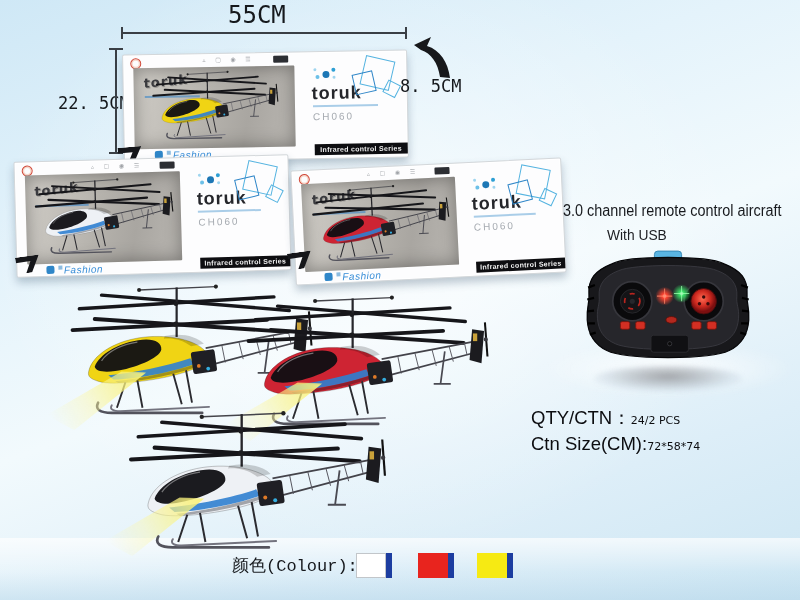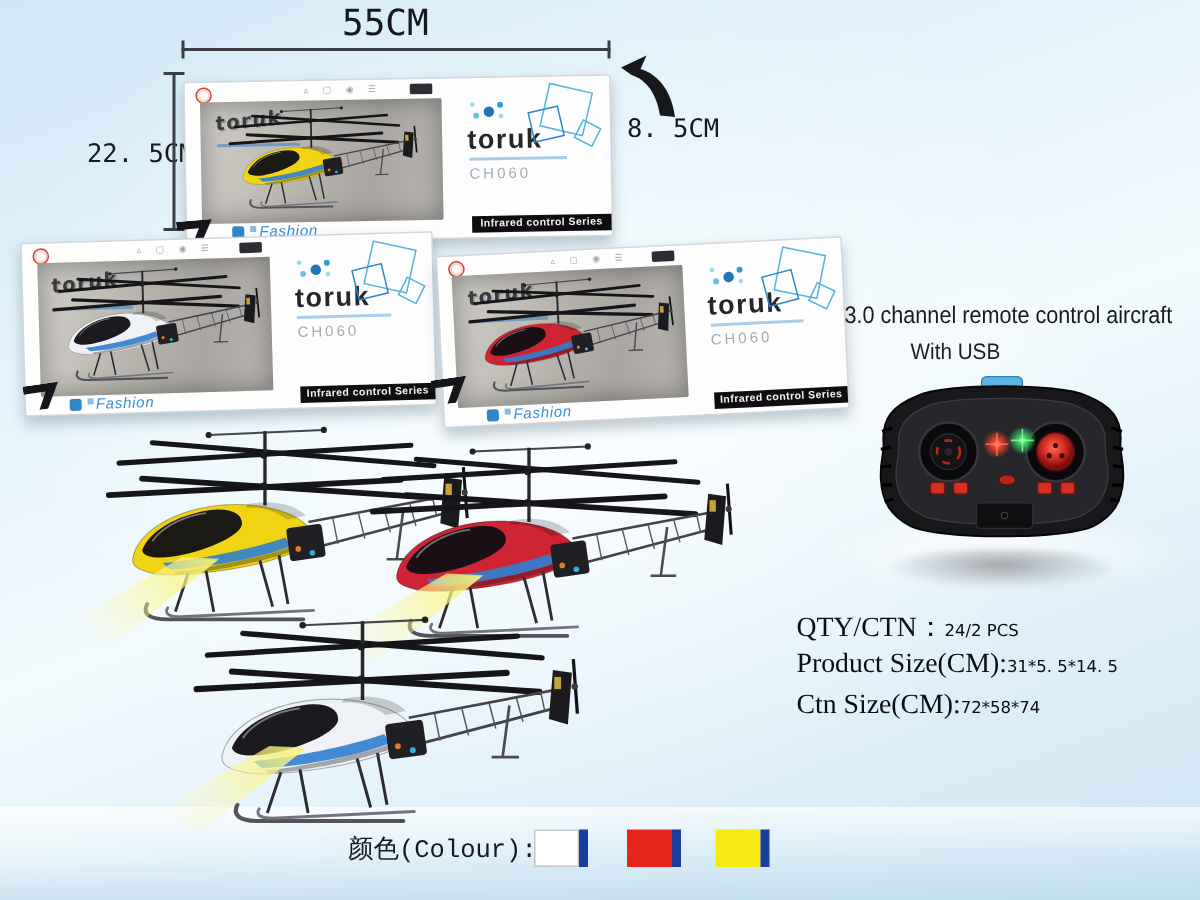--- a/index.html
+++ b/index.html
@@ -63,21 +63,21 @@
   .remote-wrap{position:absolute;left:583px;top:250px;width:170px;height:150px;z-index:2;}
   .remote-glow{position:absolute;left:-45px;top:90px;width:260px;height:58px;border-radius:50%;
     background:radial-gradient(ellipse at 50% 50%, rgba(255,255,255,.85), rgba(255,255,255,0) 70%);filter:blur(3px);}
   .remote-refl{position:absolute;left:10px;top:116px;width:150px;height:26px;border-radius:50%;
     background:radial-gradient(ellipse at 50% 40%, rgba(25,28,36,.38), rgba(90,120,150,.12) 60%, rgba(0,0,0,0) 78%);filter:blur(2.5px);}
   
   .headline{left:563px;top:202px;width:250px;font-size:16px;color:#17191d;transform:scaleX(.90);transform-origin:0 0;white-space:nowrap;z-index:5;}
   .subheadline{left:607px;top:226px;font-size:15px;color:#1c1e22;transform:scaleX(.92);transform-origin:0 0;z-index:5;}
   .specs{left:531px;top:405px;width:265px;z-index:5;}
   .spec-row{height:27.5px;white-space:nowrap;}
-  .spec-label{font-size:18.5px;color:#0c0d10;font-family:Liberation Serif, serif;}
+  .spec-label{font-size:18.5px;color:#0c0d10;}
   .spec-value{font-family:"DejaVu Sans",sans-serif;font-size:11px;color:#0c0d10;}
   
   .colour-label{left:232px;top:554px;font-size:17px;z-index:5;font-family:Liberation Mono, monospace;}
   .swatch{position:absolute;top:553px;width:30px;height:25px;z-index:5;}
   .swatch.white{border:1px solid #c2c6ca;box-sizing:border-box;}
   .swatch-bar{position:absolute;top:553px;width:6px;height:25px;z-index:5;}
   .floor-band{left:0;top:538px;width:800px;height:34px;background:linear-gradient(rgba(255,255,255,.7),rgba(255,255,255,0));z-index:0;}
   .floor{left:0;top:572px;width:800px;height:28px;background:linear-gradient(rgba(185,217,236,0),rgba(182,214,233,.5));z-index:0;}
 </style>
 </head>
@@ -132,21 +132,21 @@
     <span class="cap" style="right:0;top:-5px;width:2px;height:12px;"></span>
   </div>
   <div class="abs dim-label" style="left:58px;top:93px;font-size:17px;">22. 5CM</div>
   <div class="abs dimline" style="left:115px;top:48px;width:2px;height:106px;">
     <span class="cap" style="left:-6px;top:0;width:14px;height:2px;"></span>
     <span class="cap" style="left:-6px;bottom:0;width:14px;height:2px;"></span>
   </div>
   <svg class="abs" style="left:412px;top:36px;z-index:4;" width="46" height="44" viewBox="0 0 46 44">
     <path d="M2,9 L19,1 L15,10 C28,14 36,26 38,42 L28,41 C26,27 19,17 9,14 Z" fill="#17181b"></path>
   </svg>
-  <div class="abs dim-label" style="left:418px;top:76px;font-size:17px;z-index:4;">8. 5CM</div>
+  <div class="abs dim-label" style="left:400px;top:76px;font-size:17px;z-index:4;">8. 5CM</div>
 
   <div class="wedge" style="left:118px;top:147px;transform:rotate(-5deg);z-index:2;"></div>
   <div class="wedge" style="left:16px;top:256px;transform:rotate(-8deg);z-index:4;"></div>
   <div class="wedge" style="left:288px;top:252px;transform:rotate(-8deg);z-index:4;"></div>
 
   <div class="box" id="box1">
     <span class="box-stamp"></span>
     <span class="box-icons">▵ ▢ ◉ ☰</span>
     <span class="box-badge"></span>
     <div class="box-photo">
@@ -301,21 +301,20 @@
       <rect x="80" y="100" width="44" height="20" rx="3" fill="#101013" stroke="#2e2e33"></rect>
       <circle cx="102" cy="110" r="2.5" fill="#0a0a0a" stroke="#3a3a40"></circle>
     </svg>
   </div>
 
   <div class="abs headline">3.0 channel remote control aircraft</div>
   <div class="abs subheadline">With USB</div>
 
   <div class="abs specs">
     <div class="spec-row"><span class="spec-label">QTY/CTN：</span><span class="spec-value">24/2 PCS</span></div>
-    <div class="spec-row"><span class="spec-label">Product Size(CM):</span><span class="spec-value">31*5. 5*14. 5</span></div>
     <div class="spec-row"><span class="spec-label">Ctn Size(CM):</span><span class="spec-value">72*58*74</span></div>
   </div>
 
   <div class="abs dim-label colour-label">颜色(Colour):</div>
   <div class="swatch white" style="left: 356px; background: rgb(255, 255, 255);"></div>
   <div class="swatch-bar" style="left: 386px; background: rgb(28, 61, 160);"></div>
   <div class="swatch" style="left: 418px; background: rgb(232, 36, 30);"></div>
   <div class="swatch-bar" style="left: 448px; background: rgb(28, 61, 160);"></div>
   <div class="swatch" style="left: 477px; background: rgb(246, 234, 19);"></div>
   <div class="swatch-bar" style="left: 507px; background: rgb(28, 61, 160);"></div>

